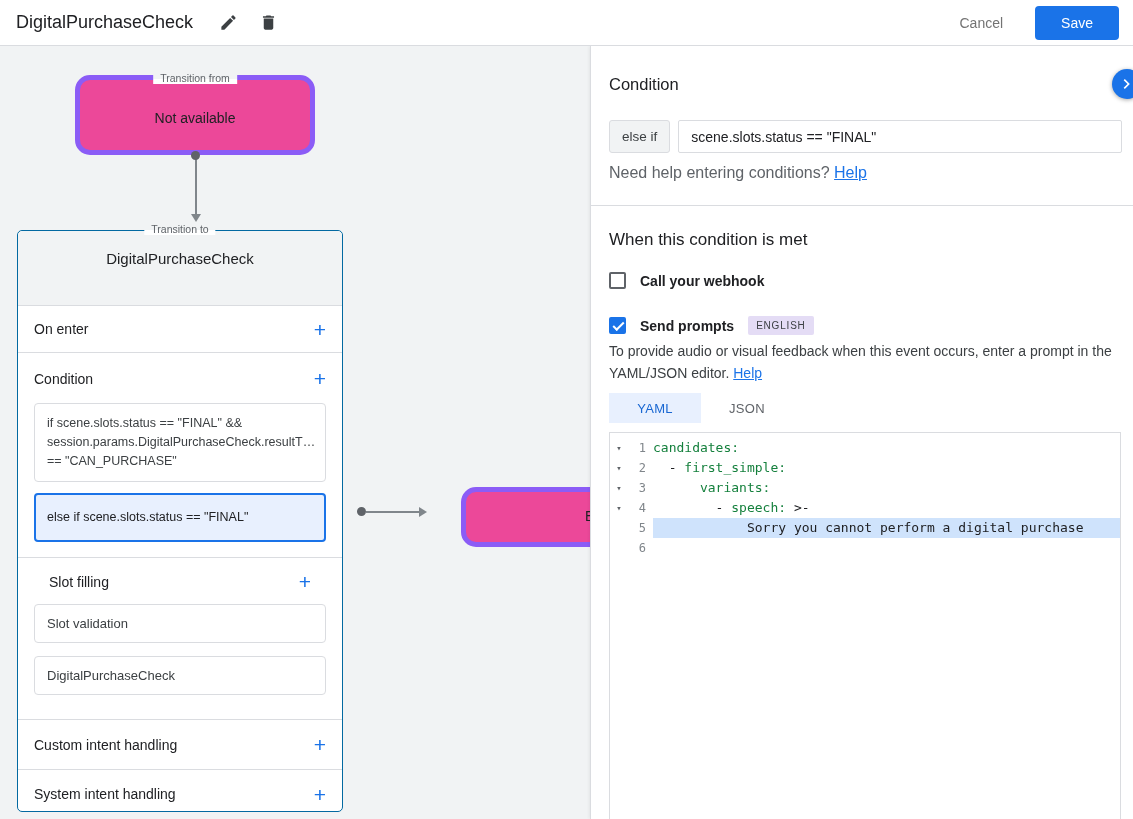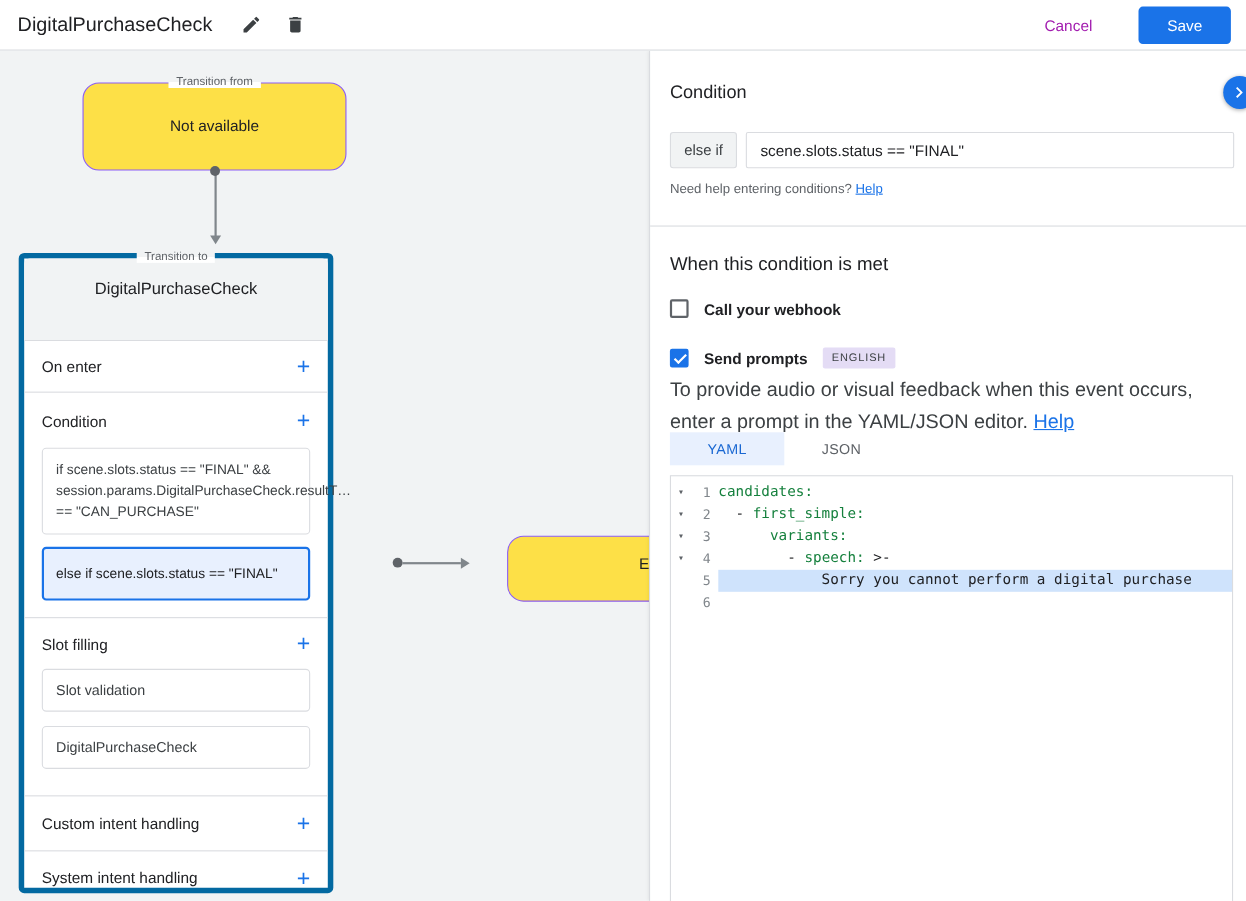--- a/index.html
+++ b/index.html
@@ -9,55 +9,55 @@
 
   
   .topbar { position:absolute; top:0; left:0; width:100%; height:46px; background:#fff;
             border-bottom:1px solid #dadce0; display:flex; align-items:center;
             padding:0 14px 0 16px; z-index:30; }
   .topbar-title { font-size:18px; color:#202124; margin-right:22px; }
   .icon-btn { width:26px; height:26px; display:flex; align-items:center; justify-content:center;
               margin-right:14px; cursor:pointer; }
   .icon-btn svg { width:19px; height:19px; fill:#3c4043; }
   .topbar-spacer { flex:1; }
-  .cancel-btn { color:#a21caf; font-size:14px; font-weight:500; margin-right:42px; cursor:pointer; }
+  .cancel-btn { color:#737373; font-size:14px; font-weight:500; margin-right:32px; cursor:pointer; }
   .save-btn { background:#1a73e8; color:#fff; font-size:14px; font-weight:500; border:none;
               border-radius:4px; padding:9px 26px; cursor:pointer; }
 
   
-  .node { position:absolute; background:#fde047; border:1px solid #8b5cf6; border-radius:15px; z-index:1; }
+  .node { position:absolute; background:#ec4899; border:5px solid #8b5cf6; border-radius:15px; z-index:1; }
   .node-chip { position:absolute; top:-8px; left:50%; transform:translateX(-50%);
                font-size:10.5px; color:#5f6368; padding:0 7px; white-space:nowrap;
                background:linear-gradient(#f1f3f4 55%, #ffffff 45%); }
   .tf-box { left:75px; top:75px; width:240px; height:80px; }
   .tf-value { text-align:center; margin-top:30px; font-size:14px; color:#202124; }
   .connector-dot { position:absolute; width:9px; height:9px; border-radius:50%; background:#5f6368; z-index:2; }
   .v-line { position:absolute; left:195px; top:159px; width:2px; height:56px; background:#80868b; z-index:1; }
   .arrow-down { position:absolute; left:191px; top:214px; width:0; height:0;
                 border-left:5px solid transparent; border-right:5px solid transparent;
                 border-top:8px solid #80868b; z-index:1; }
   .h-line { position:absolute; left:366px; top:511px; width:53px; height:2px; background:#80868b; z-index:1; }
   .arrow-right { position:absolute; left:419px; top:507px; width:0; height:0;
                  border-top:5px solid transparent; border-bottom:5px solid transparent;
                  border-left:8px solid #80868b; z-index:1; }
 
-  .scene-card { position:absolute; left:17px; top:230px; width:286px; height:582px;
-                background:#fff; border:5px solid #0369a1; border-radius:5px; z-index:1; }
+  .scene-card { position:absolute; left:17px; top:230px; width:326px; height:582px;
+                background:#fff; border:1px solid #0369a1; border-radius:5px; z-index:1; }
   .scene-header { height:75px; background:#f1f3f4; border-bottom:1px solid #dadce0;
                   border-radius:5px 5px 0 0; text-align:center; padding-top:19px; }
   .scene-title { font-size:15px; color:#202124; }
   .scene-sub { font-size:11px; color:#5f6368; margin-top:5px; }
   .row-simple { display:flex; align-items:center; justify-content:space-between;
                 padding:0 16px; border-bottom:1px solid #dadce0; height:47px; }
   .row-simple.last { border-bottom:none; }
   .row-label { font-size:14px; color:#202124; }
   .plus { font-size:21px; color:#1a73e8; cursor:pointer; line-height:1; font-weight:400; }
   .section { border-bottom:1px solid #dadce0; }
   .section-head { display:flex; justify-content:space-between; align-items:center; padding:15px 16px 14px; }
-  .section-head.tight { padding:13px 16px 12px; }
+  .section-head.tight { padding:13px 31px 12px; }
   .cond-box { margin:0 16px 11px; border:1px solid #dadce0; border-radius:4px;
               padding:10px 12px; font-size:12.5px; color:#3c4043; line-height:19px;
               background:#fff; cursor:pointer; }
   .cond-box.selected { border:2px solid #1a73e8; background:#e8f0fe; color:#202124;
                        padding:13px 11px; margin-bottom:0; }
   .pad-bottom-15 { padding-bottom:15px; }
   .slot-box { margin:0 16px 13px; border:1px solid #dadce0; border-radius:4px;
               padding:11px 12px; font-size:13px; color:#3c4043; background:#fff; cursor:pointer; }
   .pad-bottom-11 { padding-bottom:11px; }
   .row-custom { height:50px; }
@@ -74,40 +74,40 @@
   .collapse-btn { position:absolute; right:-9px; top:23px; width:30px; height:30px; border-radius:50%;
                   background:#1a73e8; box-shadow:0 1px 4px rgba(0,0,0,.35); display:flex;
                   align-items:center; justify-content:center; cursor:pointer; }
   .collapse-btn svg { width:20px; height:20px; fill:#fff; }
   .cond-row { position:absolute; left:18px; right:11px; top:74px; height:33px; display:flex; }
   .elseif-chip { background:#f1f3f4; border:1px solid #dadce0; border-radius:3px;
                  padding:0 12px; line-height:31px; font-size:13.5px; color:#3c4043;
                  margin-right:8px; flex:none; }
   .cond-input { flex:1; border:1px solid #dadce0; border-radius:2px; padding:0 12px;
                 font-size:14px; color:#202124; font-family:inherit; outline:none; background:#fff; }
-  .help-line { position:absolute; left:18px; top:118px; font-size:12px; color:#5f6368; }
+  .help-line { position:absolute; left:18px; top:118px; font-size:16px; color:#5f6368; }
   .link { color:#1a73e8; text-decoration:underline; cursor:pointer; }
   .panel-divider { position:absolute; left:0; right:0; top:159px; border-top:1px solid #dadce0; }
   .met-heading { position:absolute; left:18px; top:184px; font-size:17px; color:#202124; }
   .check-row { position:absolute; left:18px; display:flex; align-items:center; gap:14px; }
   .check-row.webhook { top:226px; }
   .check-row.prompts { top:270px; }
   .checkbox { width:17px; height:17px; border:2px solid #5f6368; border-radius:2px;
               background:#fff; position:relative; cursor:pointer; flex:none; }
   .checkbox.checked { background:#1a73e8; border-color:#1a73e8; }
   .checkbox.checked::after { content:""; position:absolute; left:2px; top:3px; width:9px; height:4px;
                              border-left:2px solid #fff; border-bottom:2px solid #fff;
                              transform:rotate(-45deg); }
   .check-label { font-size:14px; font-weight:700; color:#202124; }
   .badge { background:#e4dcf5; color:#3c4043; font-size:10px; letter-spacing:.8px;
            padding:4px 8px; border-radius:2px; margin-left:10px; }
-  .hint { position:absolute; left:18px; top:294px; width:508px; font-size:18px;
+  .hint { position:absolute; left:18px; top:294px; width:508px; font-size:14px;
           color:#3c4043; line-height:1.6; }
   .tabs { position:absolute; left:18px; top:347px; display:flex; }
-  .tab { width:104px; height:30px; display:flex; align-items:center; justify-content:center;
+  .tab { width:92px; height:30px; display:flex; align-items:center; justify-content:center;
          font-size:13px; color:#5f6368; font-weight:500; letter-spacing:.3px; cursor:pointer; }
   .tab.active { background:#e8f0fe; color:#1967d2; }
 
   .editor { position:absolute; left:18px; right:12px; top:386px; bottom:-2px;
             border:1px solid #dadce0; background:#fff; overflow:hidden;
             font-family:"DejaVu Sans Mono", monospace; padding-top:5px; }
   .ed-row { display:flex; height:20px; line-height:20px; font-size:13px; }
   .ed-fold { width:18px; text-align:center; color:#5f6368; font-size:9px; flex:none; cursor:pointer; }
   .ed-num { width:25px; text-align:right; padding-right:7px; color:#80868b; font-size:12px; flex:none; }
   .ed-code { flex:1; white-space:pre; color:#202124; }

